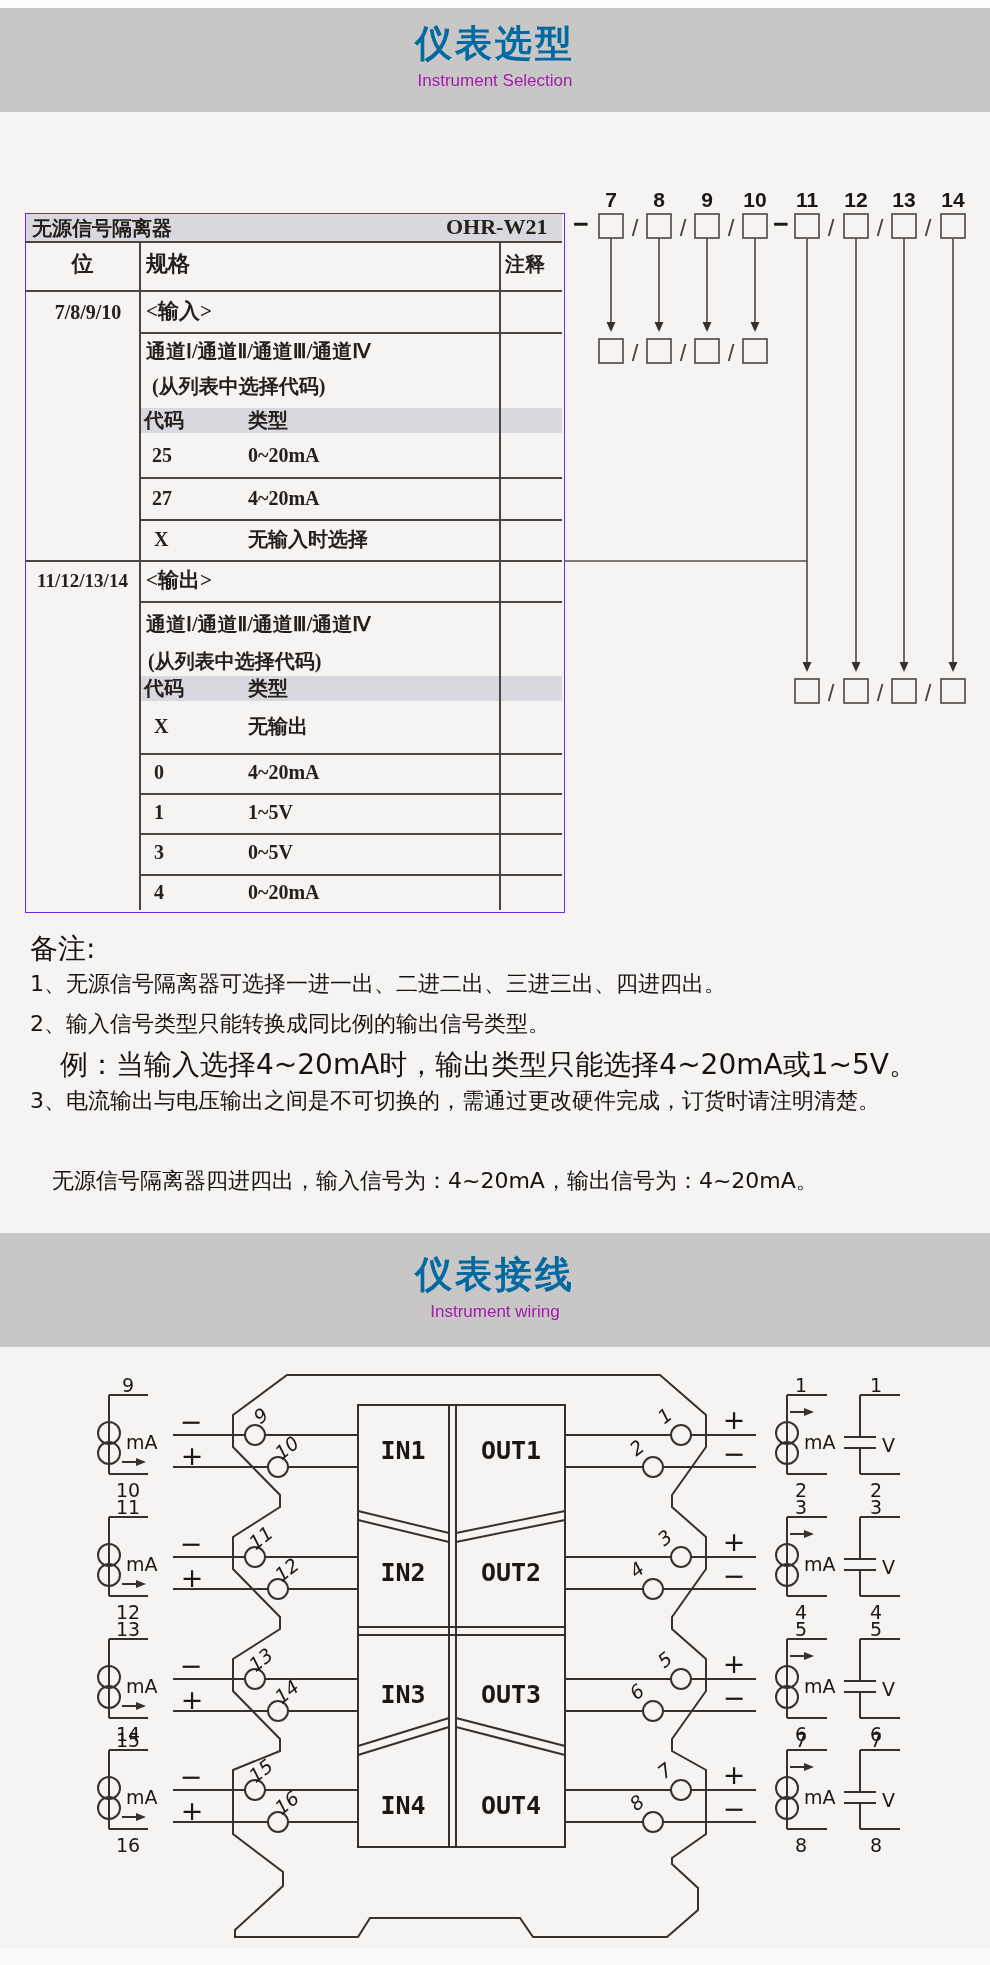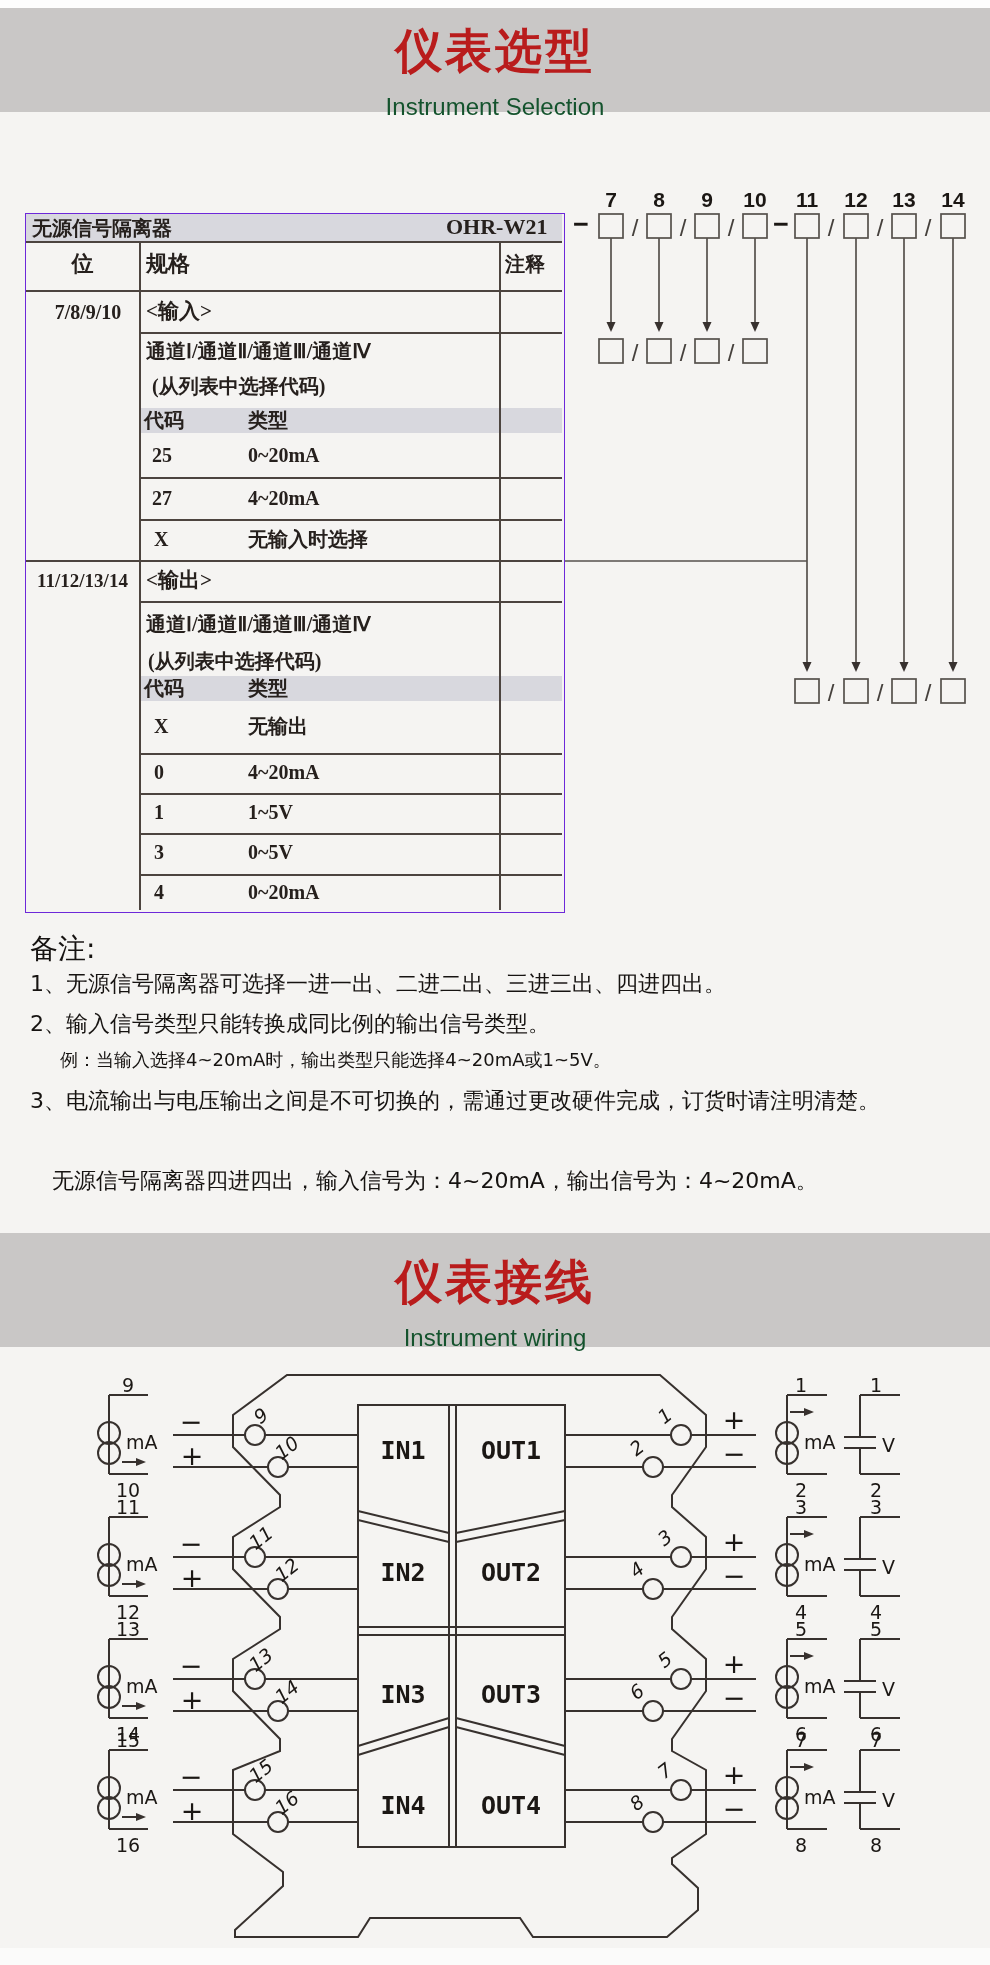--- a/index.html
+++ b/index.html
@@ -1,23 +1,23 @@
 <!DOCTYPE html>
 <html><head>
 <meta charset="utf-8">
 <style>
   html,body{margin:0;padding:0;background:#e9e8e6;}
   .page{position:relative;width:990px;height:1965px;background:#f5f4f2;overflow:hidden;
         font-family:"Liberation Sans",sans-serif;color:#27211f;}
   .strip{position:absolute;left:0;width:990px;}
   .band{position:absolute;left:0;width:990px;background:#c9c7c6;text-align:center;}
-  .band-title{font-family:Liberation Serif, serif;font-weight:bold;font-size:47px;
-              color:#b91c1c;letter-spacing:3px;line-height:1;}
-  .band-sub{font-family:"Liberation Sans",sans-serif;font-size:24px;color:#14532d;
-            margin-top:20px;line-height:1;}
+  .band-title{font-family:Liberation Mono, monospace;font-weight:bold;font-size:37px;
+              color:#0369a1;letter-spacing:3px;line-height:1;}
+  .band-sub{font-family:"Liberation Sans",sans-serif;font-size:17px;color:#a21caf;
+            margin-top:7px;line-height:1;}
   
   .mtable{position:absolute;left:25px;top:213px;width:540px;height:700px;
           border:1px solid #6d28d9;box-sizing:border-box;
           font-family:"Liberation Serif",serif;font-weight:bold;color:#26201d;}
   .gr{position:absolute;background:#d8d8de;}
   .vl{position:absolute;width:2px;background:#4c443f;}
   .hl{position:absolute;height:2px;background:#4c443f;}
   .tx{position:absolute;white-space:nowrap;font-size:20px;line-height:22px;}
   .tx.c{text-align:center;}
   
@@ -176,21 +176,21 @@
     <rect class="cbox" x="892" y="679" width="24" height="24"></rect>
     <rect class="cbox" x="941" y="679" width="24" height="24"></rect>
     <text class="cslash" x="831" y="701">/</text>
     <text class="cslash" x="880" y="701">/</text>
     <text class="cslash" x="928" y="701">/</text>
   </svg>
 
   <div class="note" style="left:30px;top:935px;font-size:28px;">备注:</div>
   <div class="note" style="left:30px;top:973px;font-size:22px;">1、无源信号隔离器可选择一进一出、二进二出、三进三出、四进四出。</div>
   <div class="note" style="left:30px;top:1013px;font-size:22px;">2、输入信号类型只能转换成同比例的输出信号类型。</div>
-  <div class="note" style="left:60px;top:1051px;font-size:18px;">例：当输入选择4~20mA时，输出类型只能选择4~20mA或1~5V。</div>
+  <div class="note" style="left:60px;top:1051px;font-size:28px;">例：当输入选择4~20mA时，输出类型只能选择4~20mA或1~5V。</div>
   <div class="note" style="left:30px;top:1090px;font-size:22px;">3、电流输出与电压输出之间是不可切换的，需通过更改硬件完成，订货时请注明清楚。</div>
   <div class="note" style="left:52px;top:1170px;font-size:22px;">无源信号隔离器四进四出，输入信号为：4~20mA，输出信号为：4~20mA。</div>
 
   <div class="band" style="top:1233px;height:114px;padding-top:26px;box-sizing:border-box;">
     <div class="band-title">仪表接线</div>
     <div class="band-sub">Instrument wiring</div>
   </div>
 
   <svg style="left:0;top:1348px;" width="990" height="617" viewBox="0 1348 990 617">
 

